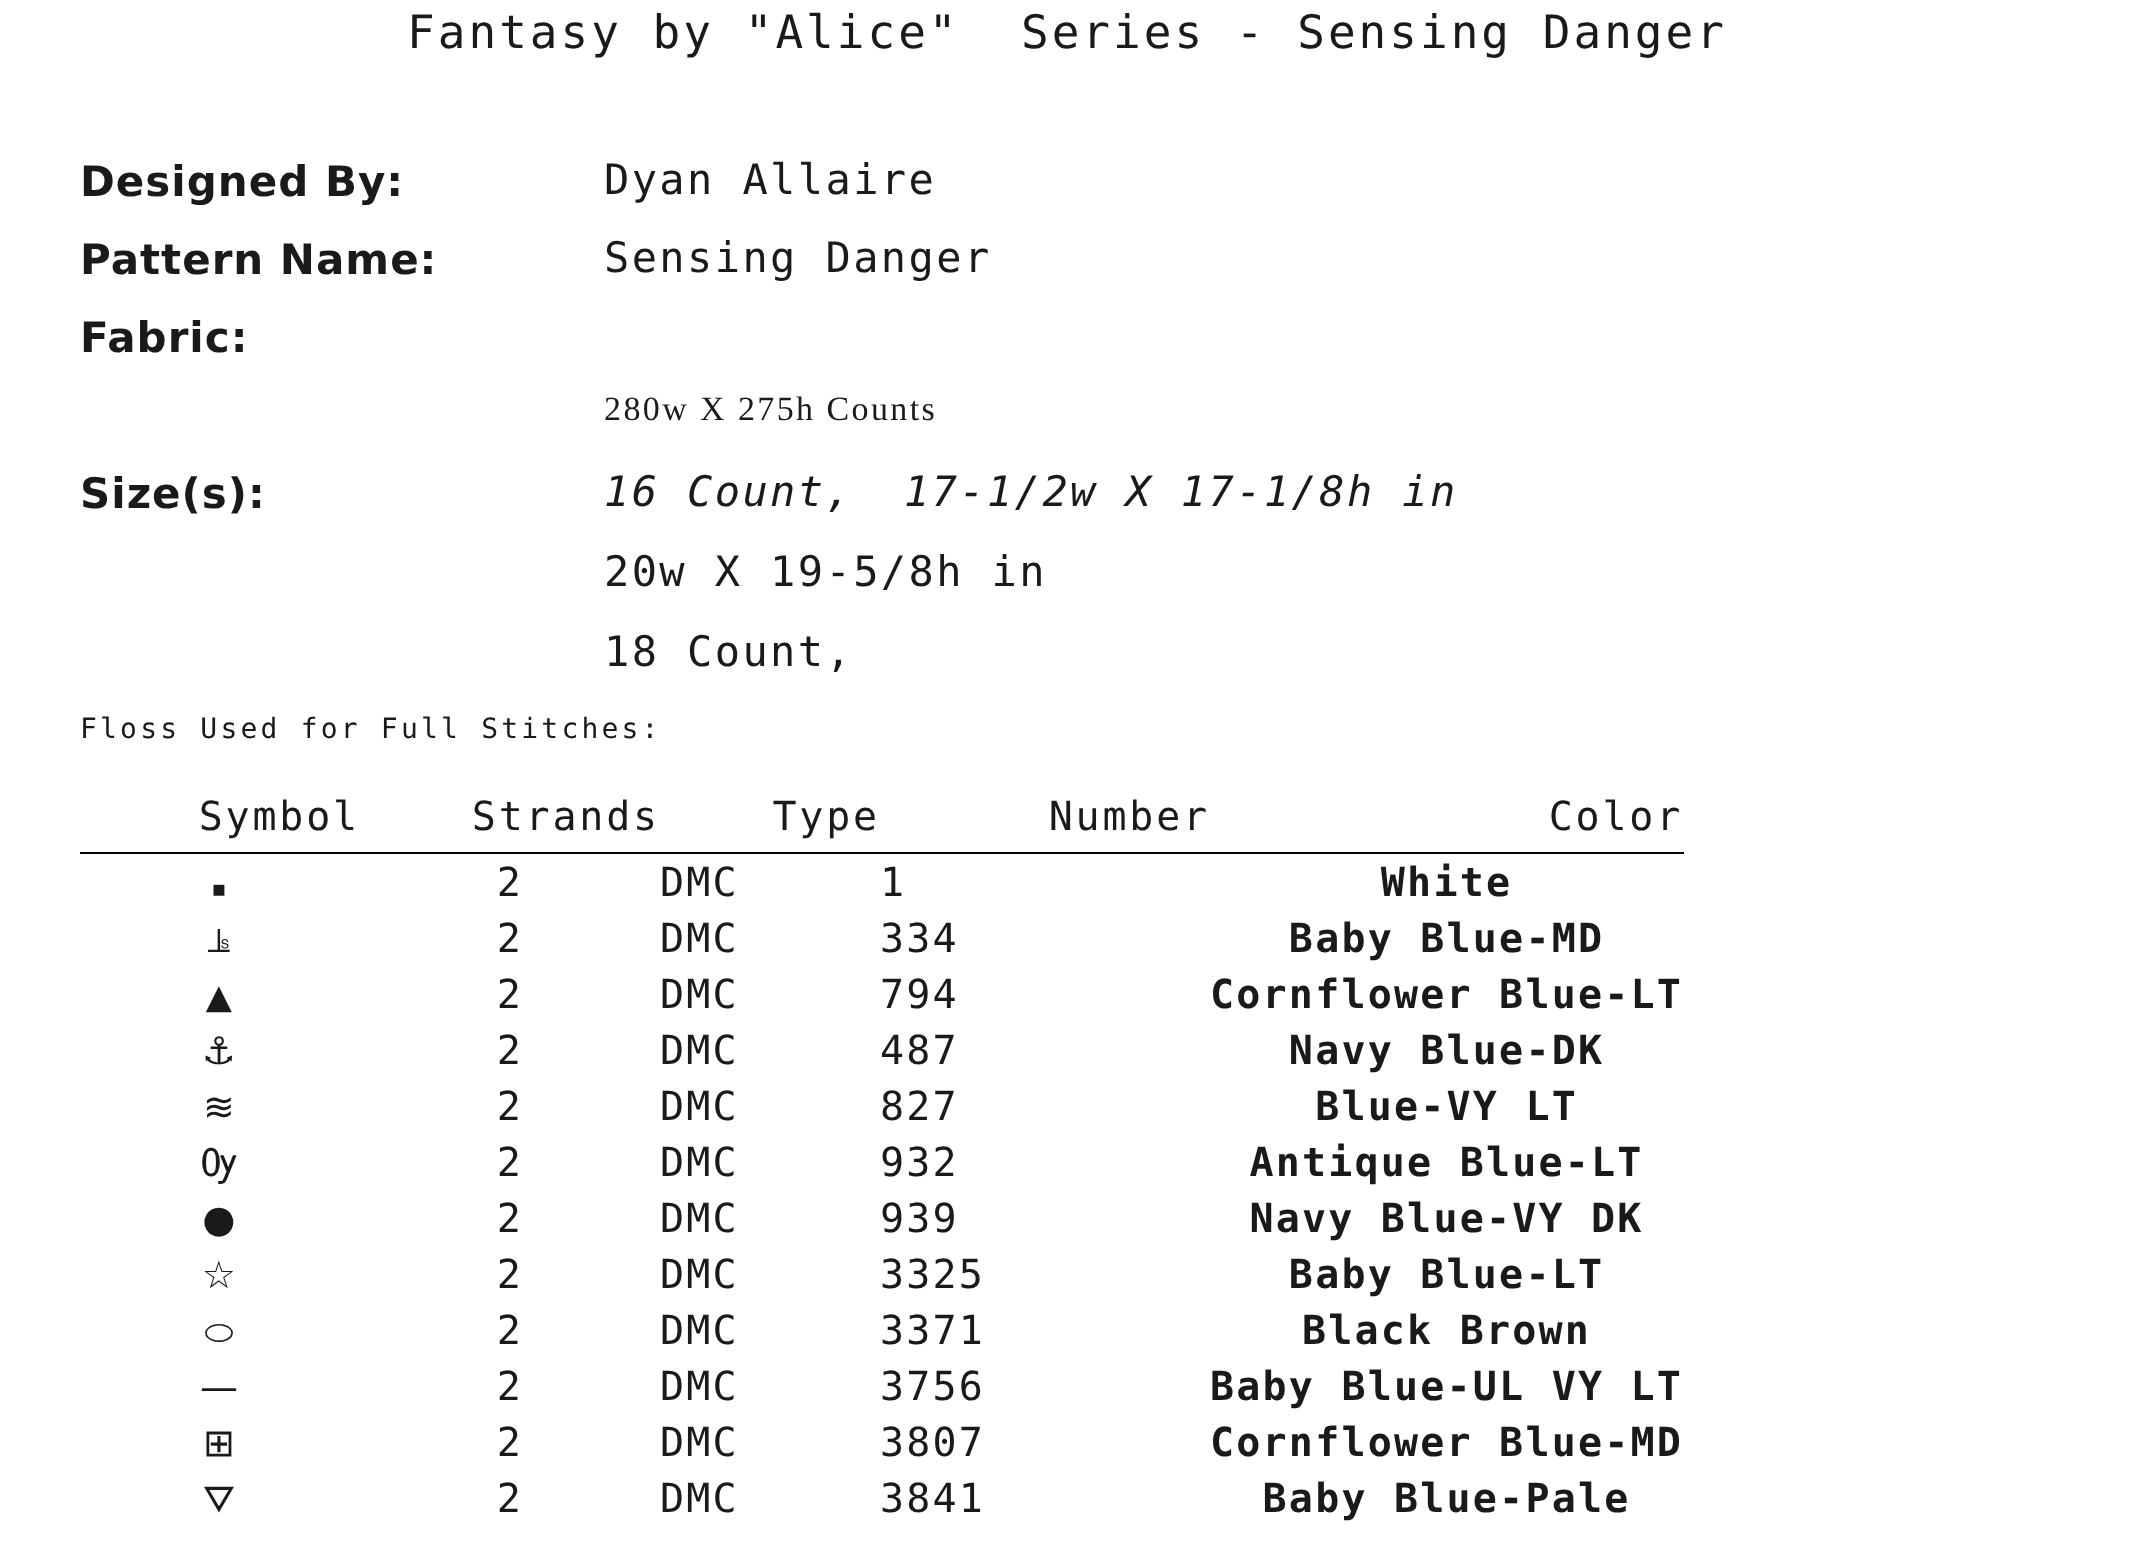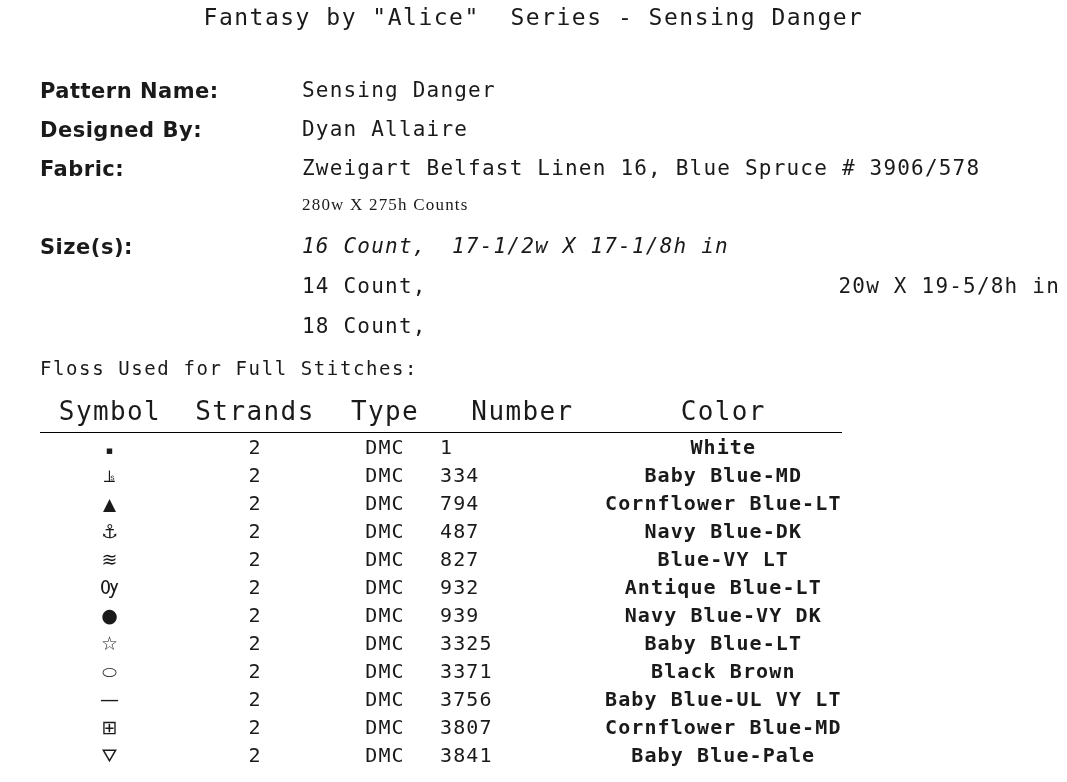--- a/index.html
+++ b/index.html
@@ -73,65 +73,64 @@
     font-size: 21px;
     letter-spacing: 1.2px;
     white-space: pre;
   }
   .size-count {
     width: 150px;
     flex: 0 0 150px;
   }
   .size-dims {
     flex: 1;
-    text-align: right;
   }
   .size-first {
     display: flex;
     min-height: 40px;
     font-size: 21px;
     letter-spacing: 1.2px;
     white-space: pre;
     font-style: italic;
   }
   .floss-heading {
     position: absolute;
     top: 357px;
     left: 40px;
-    font-size: 19px;
+    font-size: 14px;
     letter-spacing: 1.6px;
     white-space: pre;
   }
   table.floss {
     position: absolute;
     top: 396px;
     left: 40px;
     border-collapse: collapse;
     font-size: 20px;
     letter-spacing: 1.1px;
   }
   table.floss th {
     font-weight: normal;
-    font-size: 26px;
+    font-size: 20px;
     letter-spacing: 1.4px;
     padding: 0 0 6px 0;
-    text-align: center;
+    text-align: right;
     border-bottom: 1px solid #000;
     white-space: pre;
     margin-left: 16px;
   }
   table.floss td {
     padding: 1px 0;
     white-space: pre;
     vertical-align: middle;
     height: 26px;
   }
   .col-symbol { width: 140px; text-align: center; }
   .col-strands { width: 150px; text-align: center; }
-  .col-type { width: 110px; text-align: center; }
+  .col-type { width: 110px; text-align: left; }
   .col-number { width: 165px; text-align: left; }
   .col-color { text-align: center; font-weight: bold; }
 
   th.col-symbol { text-align: center; padding-left: 0; }
   th.col-strands { text-align: center; }
   th.col-type { text-align: left; }
   th.col-number { text-align: left; }
   th.col-color { text-align: center; padding-left: 60px; }
 
   .sym {
@@ -156,46 +155,44 @@
 </head>
 <body>
 
 <div class="page">
 
   <div class="doc-title">Fantasy by "Alice"  Series - Sensing Danger</div>
 
   <div class="meta">
 
     <div class="meta-row">
+      <div class="meta-label">Designed By:</div>
+      <div class="meta-value">Dyan Allaire</div>
+    </div>
+
+    <div class="meta-row">
       <div class="meta-label">Pattern Name:</div>
       <div class="meta-value">Sensing Danger</div>
     </div>
 
     <div class="meta-row">
-      <div class="meta-label">Designed By:</div>
-      <div class="meta-value">Dyan Allaire</div>
-    </div>
-
-    <div class="meta-row">
       <div class="meta-label">Fabric:</div>
-      <div class="meta-value">Zweigart Belfast Linen 16, Blue Spruce # 3906/578</div>
     </div>
 
     <div class="meta-cont">280w X 275h Counts</div>
 
     <div class="meta-row">
       <div class="meta-label">Size(s):</div>
       <div class="size-first">
         <div class="size-count">16 Count,</div>
         <div class="size-dims">17-1/2w X 17-1/8h in</div>
       </div>
     </div>
 
     <div class="size-row">
-      <div class="size-count">14 Count,</div>
       <div class="size-dims">20w X 19-5/8h in</div>
     </div>
 
     <div class="size-row">
       <div class="size-count">18 Count,</div>
     </div>
 
   </div>
 
   <div class="floss-heading">Floss Used for Full Stitches:</div>

